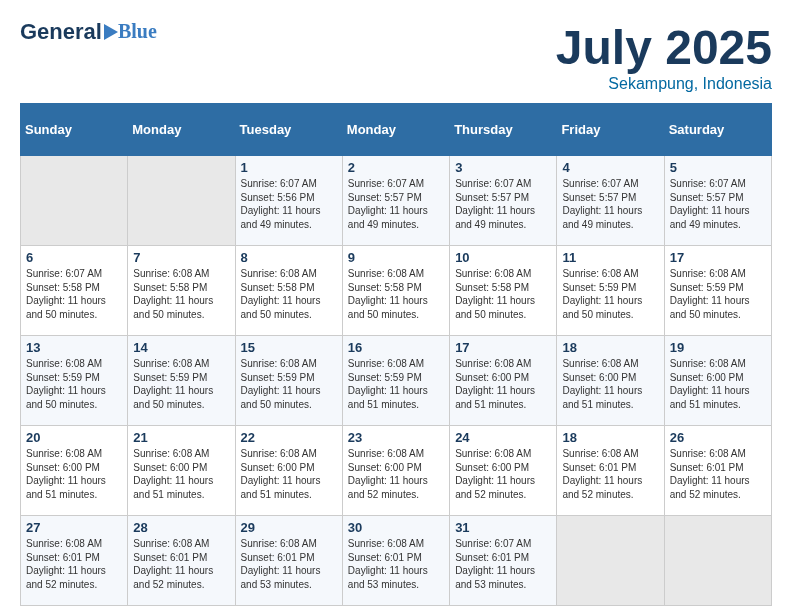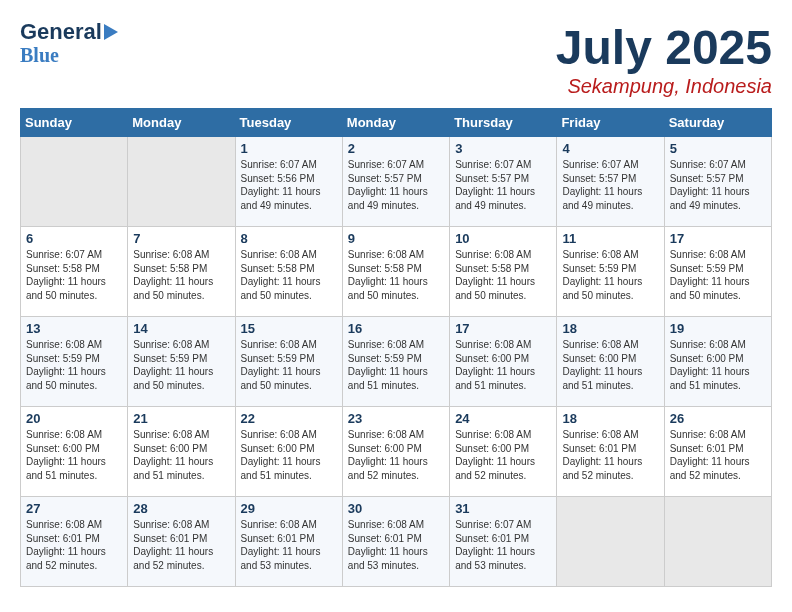--- a/index.html
+++ b/index.html
@@ -11,21 +11,21 @@
       padding: 20px;
     }
     .header {
       display: flex;
       justify-content: space-between;
       align-items: flex-start;
       margin-bottom: 10px;
     }
     .logo {
       display: flex;
-      flex-direction: column;
+      flex-direction: row;
       align-items: flex-start;
     }
     .logo-text {
       font-size: 22px;
       font-weight: bold;
       color: #1a3a5c;
       line-height: 1.1;
     }
     .logo-arrow {
       display: inline-block;
@@ -39,35 +39,34 @@
     }
     .title-block {
       text-align: right;
     }
     .month-title {
       font-size: 48px;
       font-weight: bold;
       color: #1a3a5c;
     }
     .location-title {
-      font-size: 20px;
-      color: #b91c1c;
-      font-style: italic;
+      font-size: 16px;
+      color: #0369a1;
     }
     table {
       width: 100%;
       border-collapse: collapse;
       table-layout: fixed;
     }
     thead tr th {
       background-color: #2e6da4;
       color: #fff;
       font-size: 13px;
       font-weight: bold;
-      padding: 6px 4px;
+      padding: 18px 4px;
       text-align: left;
       border: 1px solid #2e6da4;
     }
     tbody tr td {
       vertical-align: top;
       border: 1px solid #ccc;
       padding: 4px 5px;
       font-size: 10.5px;
       color: #222;
       height: 90px;

